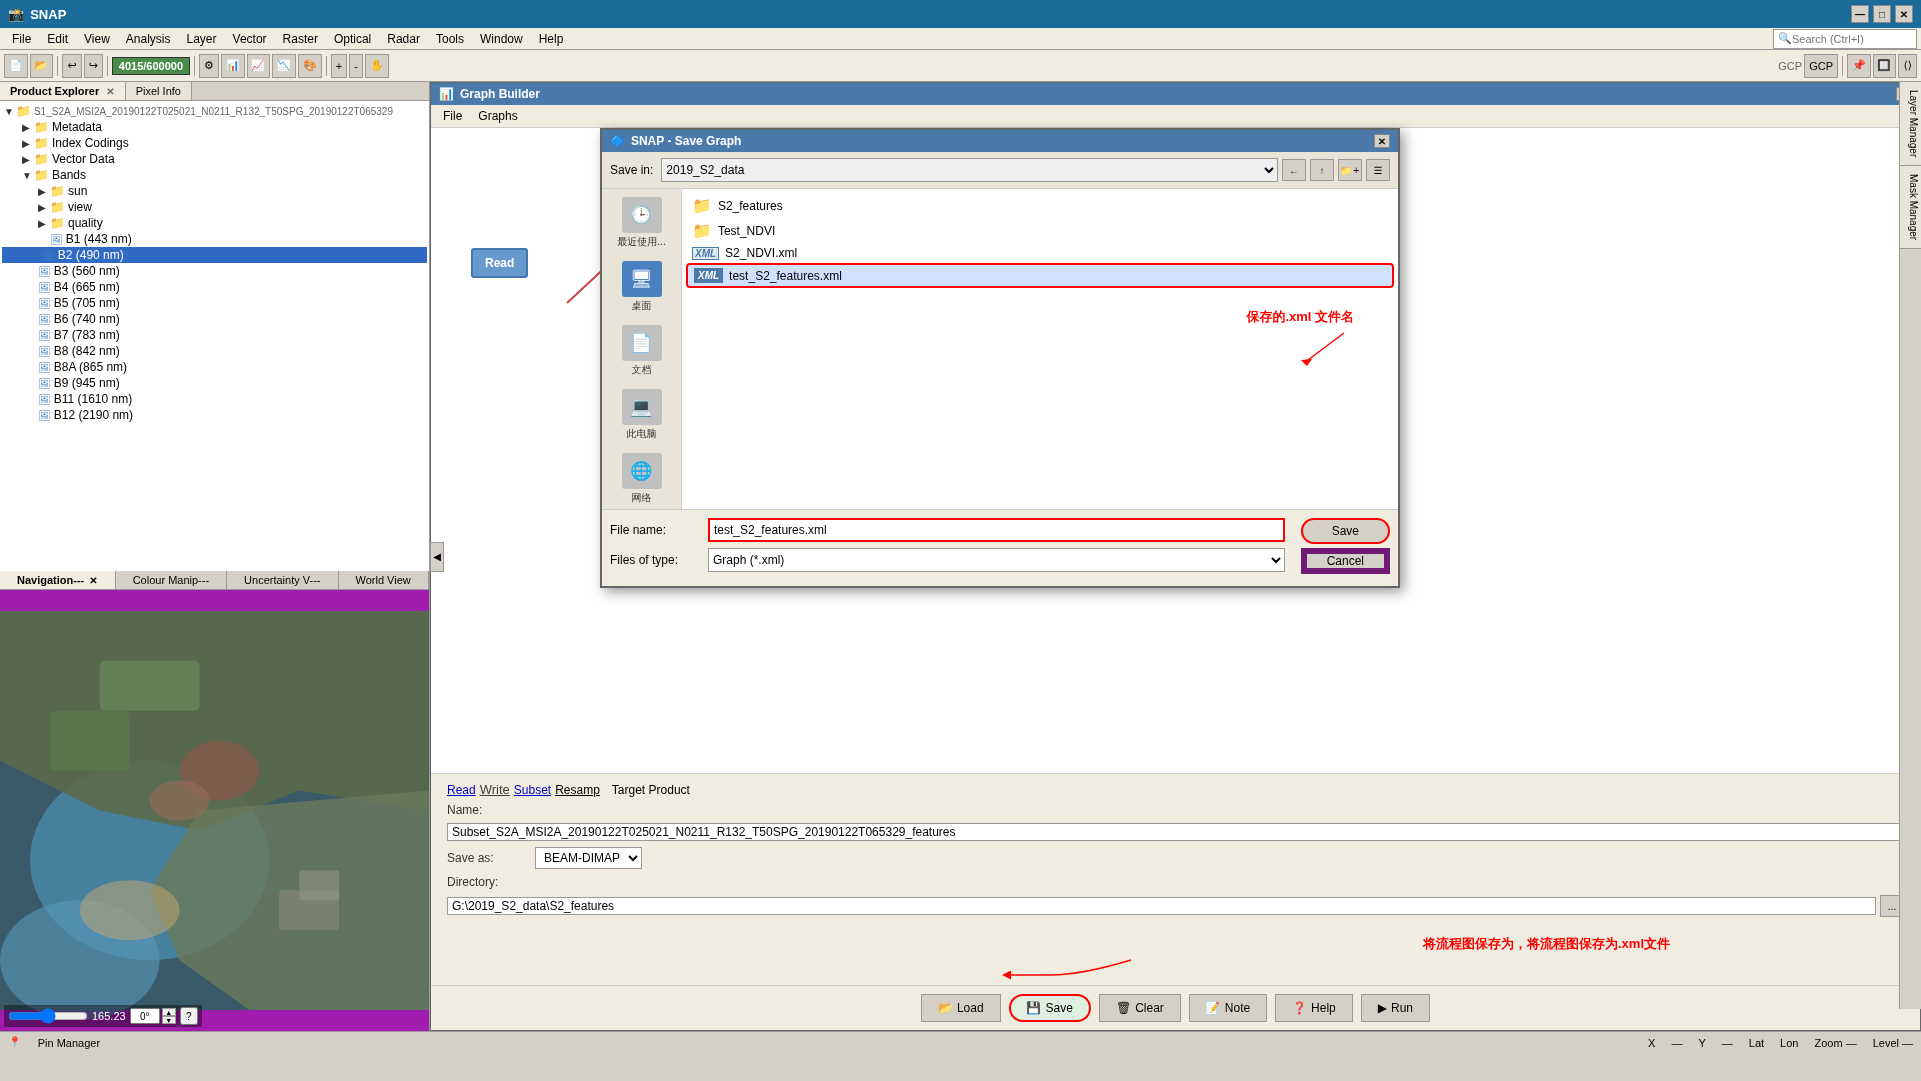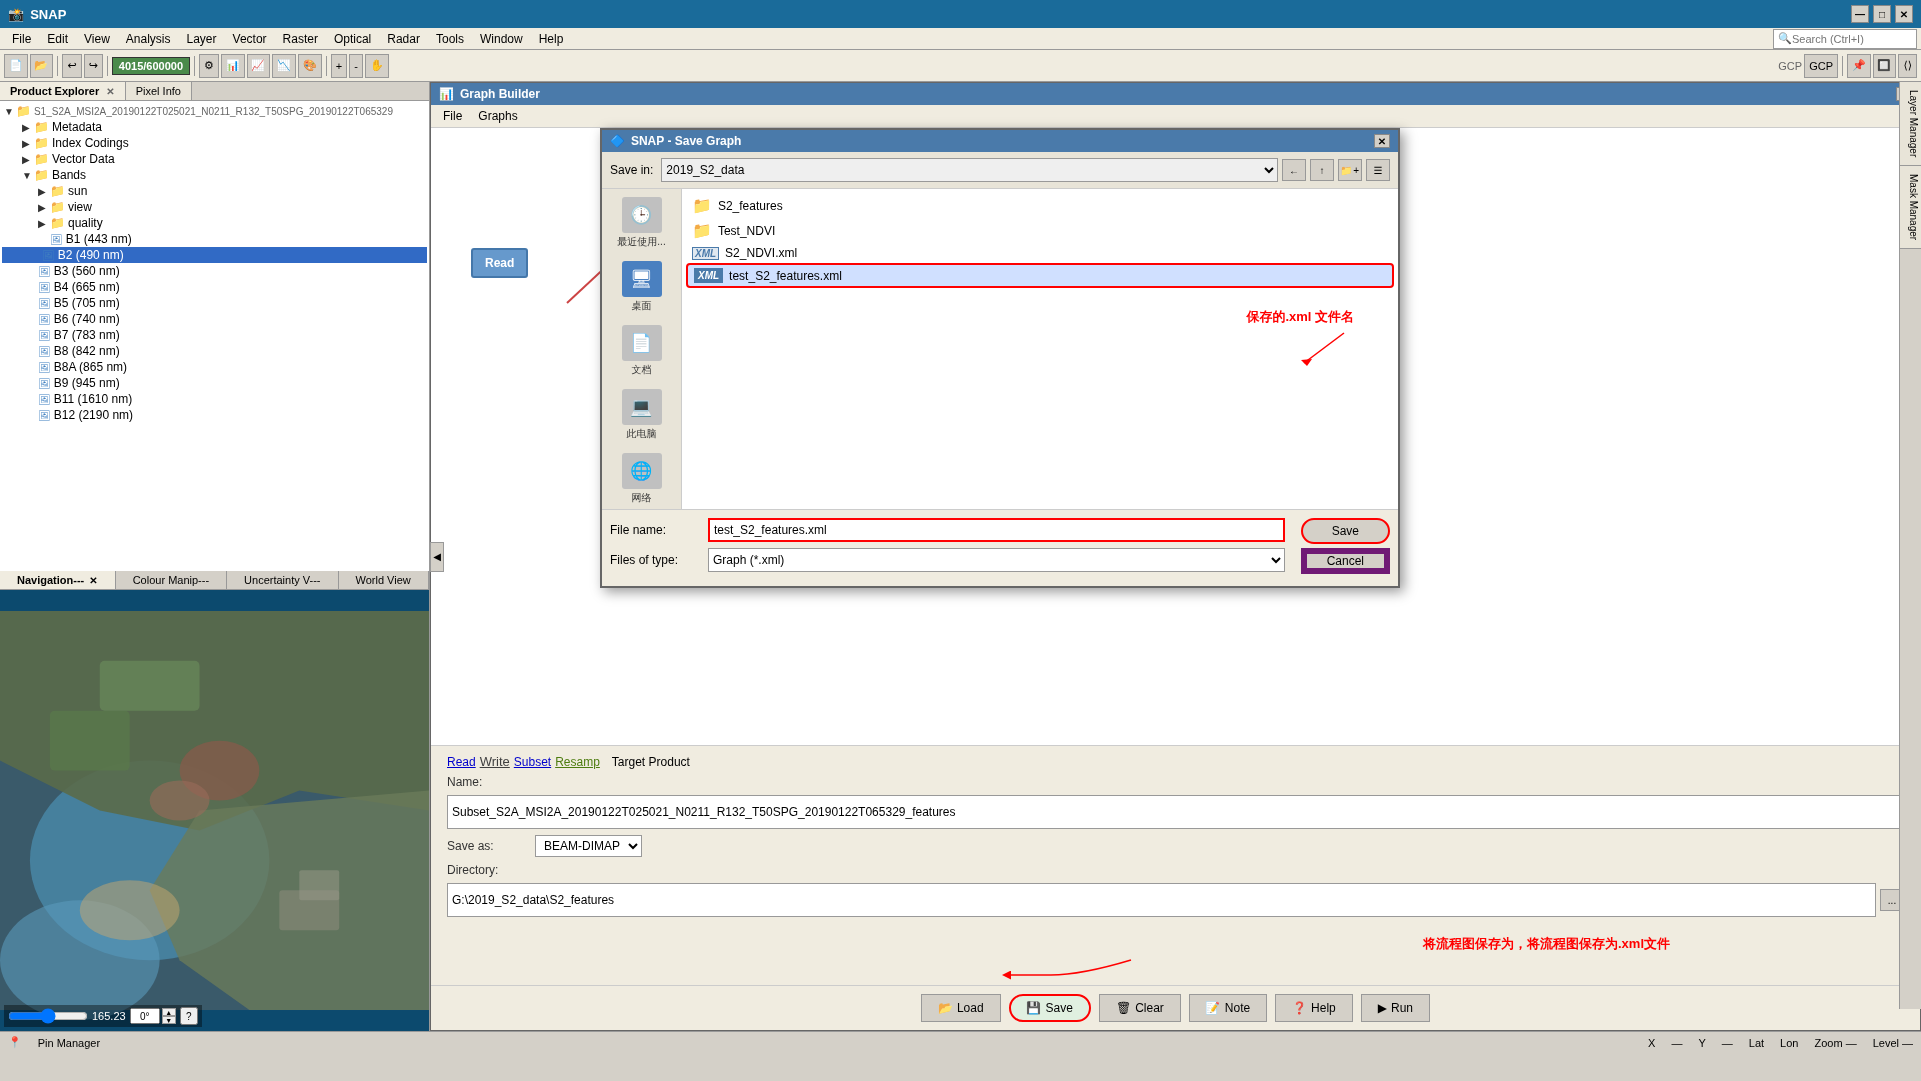--- a/index.html
+++ b/index.html
@@ -60,21 +60,21 @@
 
     
     .node-box { position: absolute; background: #6699cc; color: white; border: 2px solid #4477aa; padding: 6px 12px; font-size: 12px; font-weight: bold; cursor: move; border-radius: 3px; }
     .node-box.read { left: 40px; top: 120px; }
     .node-box.resample { left: 200px; top: 70px; }
 
     
     .bottom-form { padding: 8px 16px; background: #f0ece0; border-top: 1px solid #ccc; }
     .form-row { display: flex; align-items: center; margin-bottom: 6px; gap: 8px; }
     .form-label { font-size: 12px; color: #333; min-width: 80px; }
-    .form-input { flex: 1; height: 34px; padding: 0 4px; border: 1px solid #999; font-size: 12px; background: white; }
+    .form-input { flex: 1; height: 18px; padding: 0 4px; border: 1px solid #999; font-size: 12px; background: white; }
     .form-select { height: 22px; padding: 0 4px; border: 1px solid #999; font-size: 12px; background: white; }
     .form-dir { display: flex; align-items: center; gap: 4px; }
     .dir-btn { width: 24px; height: 22px; border: 1px solid #999; background: #d4d0c8; cursor: pointer; display: flex; align-items: center; justify-content: center; font-size: 10px; }
 
     
     .gb-buttons { display: flex; justify-content: center; gap: 8px; padding: 8px; background: #f0ece0; border-top: 1px solid #ccc; }
     .gb-btn { height: 28px; padding: 0 16px; border: 1px solid #999; background: #d4d0c8; cursor: pointer; font-size: 12px; display: flex; align-items: center; gap: 4px; }
 
     
     .save-dialog { position: fixed; top: 128px; left: 600px; width: 800px; background: #f0ece0; border: 2px solid #666; box-shadow: 4px 4px 12px rgba(0,0,0,0.4); z-index: 100; }
@@ -113,21 +113,21 @@
     
     .right-side { width: 20px; background: #d4d0c8; border-left: 1px solid #999; display: flex; flex-direction: column; }
     .right-side-tab { writing-mode: vertical-rl; padding: 8px 2px; font-size: 10px; cursor: pointer; border-bottom: 1px solid #999; background: #e8e4d8; }
 
     
     .canvas-svg { position: absolute; top: 0; left: 0; width: 100%; height: 100%; pointer-events: none; }
 
     
     .pixel-tab { padding: 3px 10px; font-size: 11px; background: #e8e4d8; border-right: 1px solid #999; cursor: pointer; }
 
-    .map-view { background: #0c4a6e; }
+    .map-view { background: #a21caf; }
 
     .overlay-text { position: absolute; color: red; font-weight: bold; font-size: 13px; }
 
     
     ::-webkit-scrollbar { width: 12px; height: 12px; }
     ::-webkit-scrollbar-track { background: #d4d0c8; }
     ::-webkit-scrollbar-thumb { background: #a0a0a0; border: 1px solid #888; }
 
     .left-bottom-panel { height: 460px; display: flex; flex-direction: column; }
 
@@ -395,21 +395,21 @@
 
           <line x1="285" y1="110" x2="375" y2="110" stroke="#cc4444" stroke-width="2" marker-end="url(#arrowhead)"></line>
         </svg>
       </div>
 
       <div class="bottom-form">
         <div class="form-row" style="gap:4px;margin-bottom:6px;">
           <span style="font-size:12px;cursor:pointer;color:#0000cc;text-decoration:underline;">Read</span>
           <span style="font-size:13px;cursor:pointer;color:#404040;text-decoration:underline;">Write</span>
           <span style="font-size:12px;cursor:pointer;color:#0000cc;text-decoration:underline;">Subset</span>
-          <span style="font-size:12px;cursor:pointer;color:#4d7c0f;text-decoration:underline;">Resamp</span>
+          <span style="font-size:12px;cursor:pointer;color:#000000;text-decoration:underline;">Resamp</span>
           <span style="font-size:12px;margin-left:8px;">Target Product</span>
         </div>
         <div class="form-row">
           <span class="form-label">Name:</span>
         </div>
         <div class="form-row" style="margin-bottom:6px;">
           <input type="text" class="form-input" style="flex: 1 1 0%;" value="Subset_S2A_MSI2A_20190122T025021_N0211_R132_T50SPG_20190122T065329_features">
         </div>
         <div class="form-row">
           <span class="form-label">Save as:</span>

